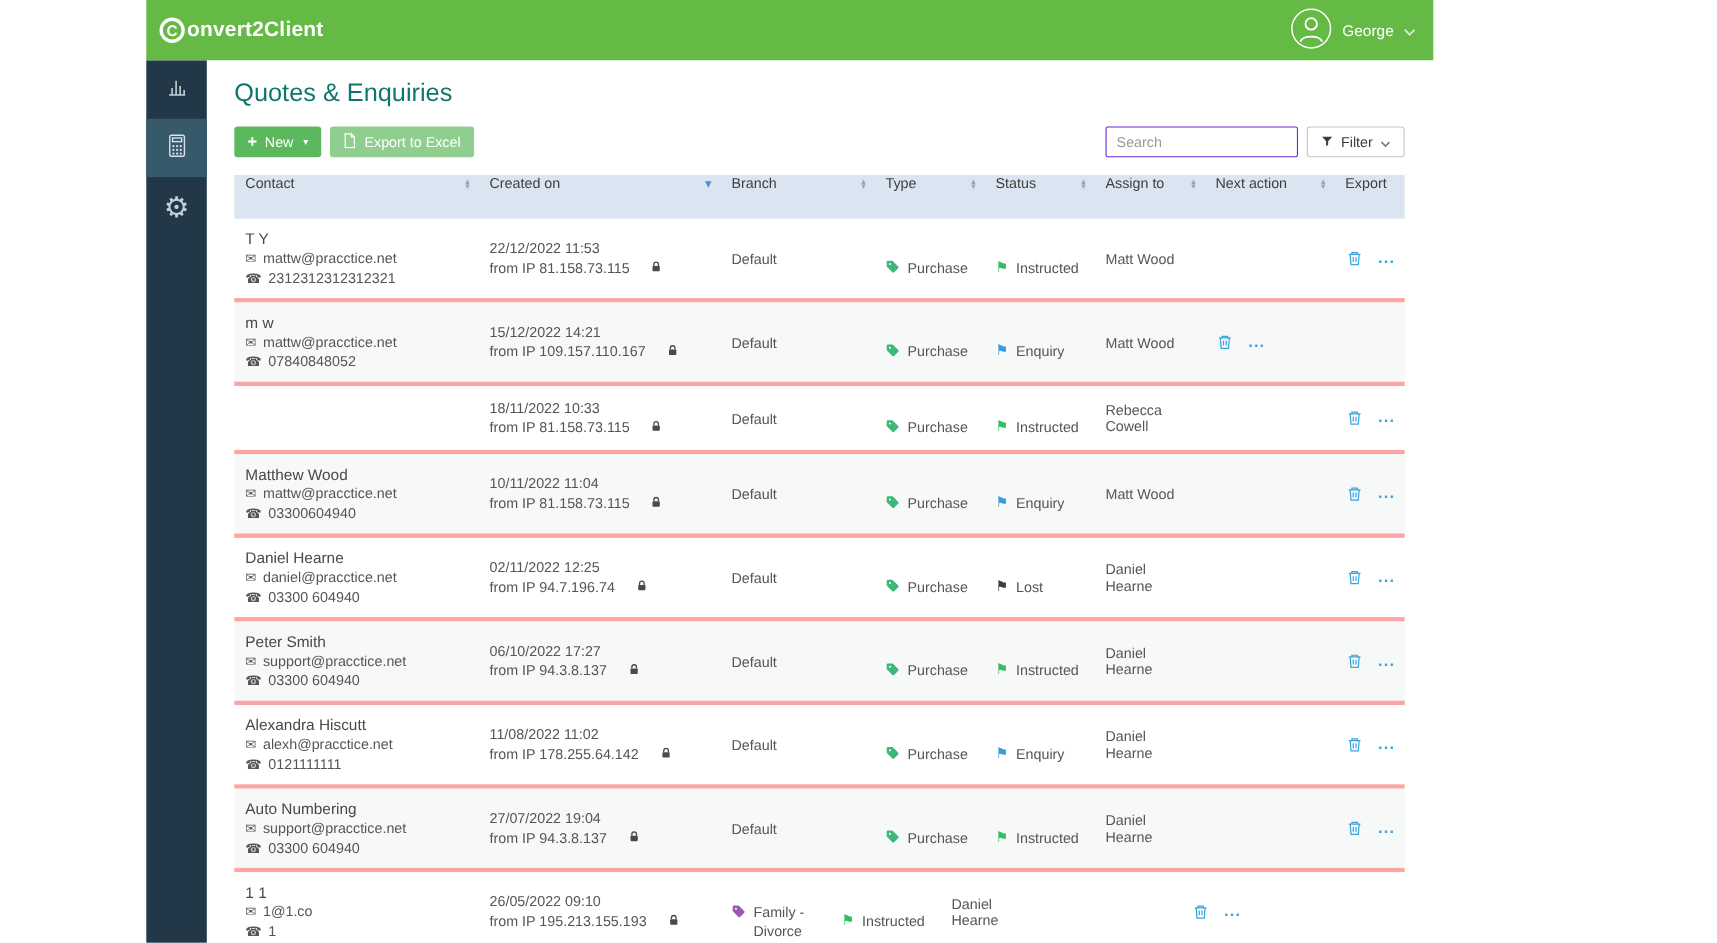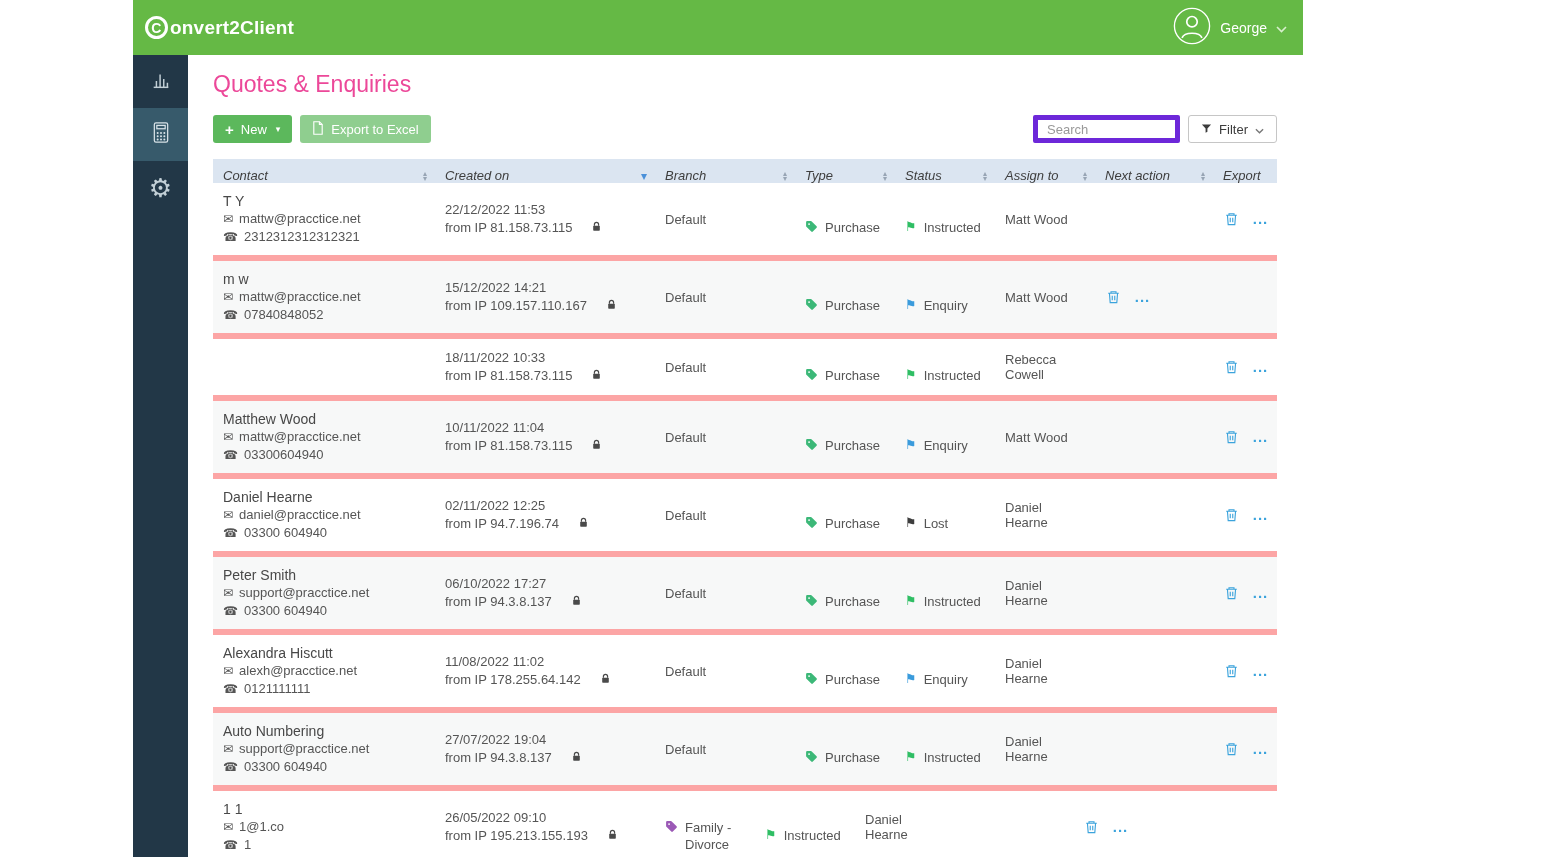--- a/index.html
+++ b/index.html
@@ -24,47 +24,47 @@
   .user { display:flex; align-items:center; gap:9px; color:#fff; font-size:14px; cursor:pointer; }
 
   
   .sidebar { position:absolute; left:0; top:55px; width:55px; height:802px; background:#223747; }
   .side-item { height:53px; display:flex; align-items:center; justify-content:center; color:#c2cfd6; cursor:pointer; }
   .side-item.active { background:#375a6b; }
   .gear-glyph { font-size:26px; line-height:26px; color:#c2cfd6; }
 
   
   .main { margin-left:55px; padding:14px 26px 0 25px; min-height:802px; background:#fff; }
-  h1 { font-size:23px; font-weight:400; color:#ec4899; margin:0 0 16px; line-height:30px; }
+  h1 { font-size:23px; font-weight:400; color:#0f766e; margin:0 0 16px; line-height:30px; }
 
   .toolbar { display:flex; align-items:center; margin-bottom:16px; height:28px; }
   .btn { border:none; border-radius:3px; font-size:13px; display:inline-flex; align-items:center;
          gap:7px; padding:0 12px; height:28px; cursor:pointer; font-family:inherit; }
   .btn-new { background:#5cb85c; color:#fff; }
   .btn-new .plus { font-size:15px; font-weight:700; line-height:13px; }
   .btn-new .caret { font-size:9px; margin-left:2px; }
   .btn-export { background:#8fce8f; color:#fff; margin-left:8px; }
   .spacer { flex:1; }
   .search {
-    width:147px; height:28px; border:5px solid #6d28d9; border-radius:2px;
+    width:175px; height:28px; border:1px solid #6d28d9; border-radius:2px;
     padding:0 9px; font-size:13px; color:#555; font-family:inherit; outline:none;
   }
   .search::placeholder { color:#999; }
   .btn-filter { background:#fff; border:1px solid #c6c6c6; color:#3c3c3c; margin-left:8px; }
 
   
-  .thead { display:flex; background:#dbe5f1; height:24px; align-items:flex-end; font-size:13px; color:#3e3e3e;font-style:italic; }
+  .thead { display:flex; background:#dbe5f1; height:40px; align-items:flex-start; font-size:13px; color:#3e3e3e; }
   .cell { padding:0 8px 0 10px; }
   .col0{width:222px}.col1{width:220px}.col2{width:140px}.col3{width:100px}
   .col4{width:100px}.col5{width:100px}.col6{width:118px}.col7{width:64px}
   .hcell { display:flex; align-items:center; justify-content:space-between; cursor:pointer; }
   .sort { display:flex; flex-direction:column; font-size:8px; line-height:5px; color:#97a4b4; }
   .sort-desc { color:#4a90d9; font-size:12px; }
 
-  .row { display:flex; border-bottom:6px solid #fca5a5; min-height:62px; background:#fff; }
+  .row { display:flex; border-bottom:4px solid #fca5a5; min-height:62px; background:#fff; }
   .row:nth-child(even) { background:#f7f8f8; }
   .rcell { display:flex; flex-direction:column; justify-content:center; font-size:13px; color:#555; padding:0 8px 0 10px; }
   .contact-cell { justify-content:flex-start; padding-top:9px; padding-bottom:9px; }
   .cname { font-size:14px; color:#484848; line-height:18px; }
   .cline { display:flex; align-items:center; gap:6px; line-height:18px; }
   .icn { font-size:12px; color:#555; }
   .created1 { line-height:18px; }
   .created2 { display:flex; align-items:center; gap:20px; line-height:18px; }
   .badge-line { display:flex; align-items:flex-start; gap:7px; line-height:17px;margin-top:17px; }
   .badge-line svg, .badge-line .flag { margin-top:1px; flex:0 0 auto; }

